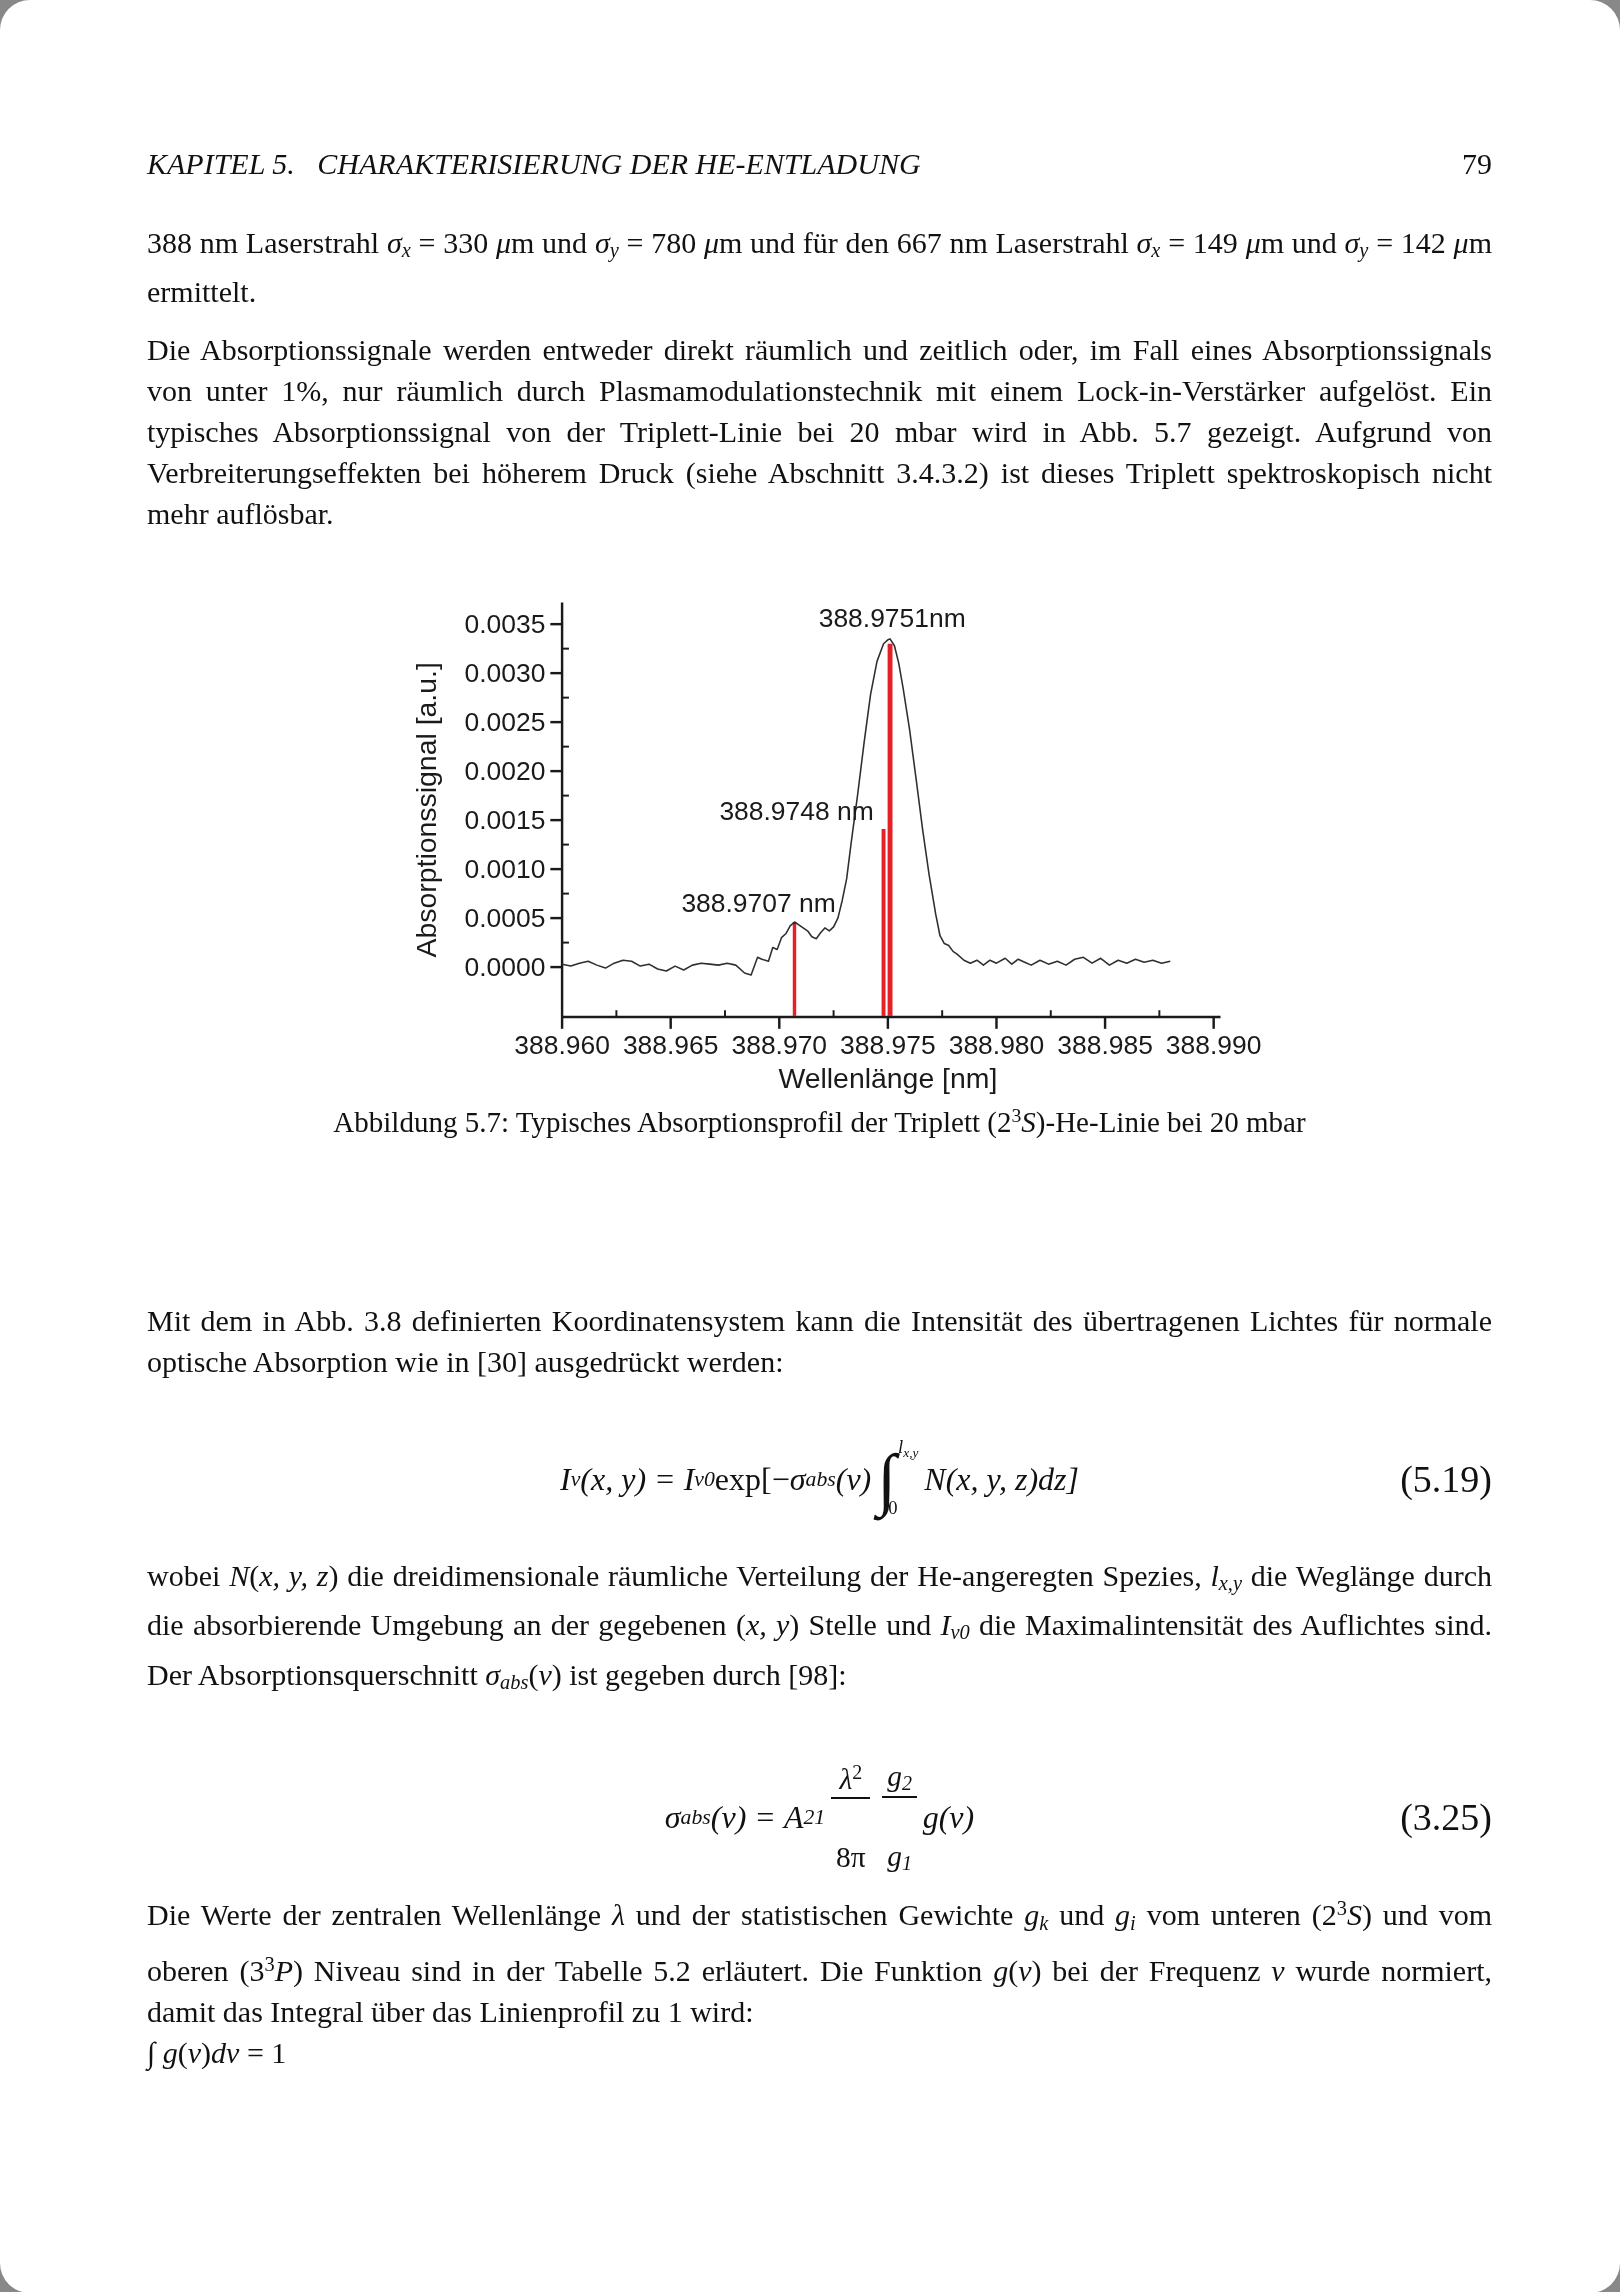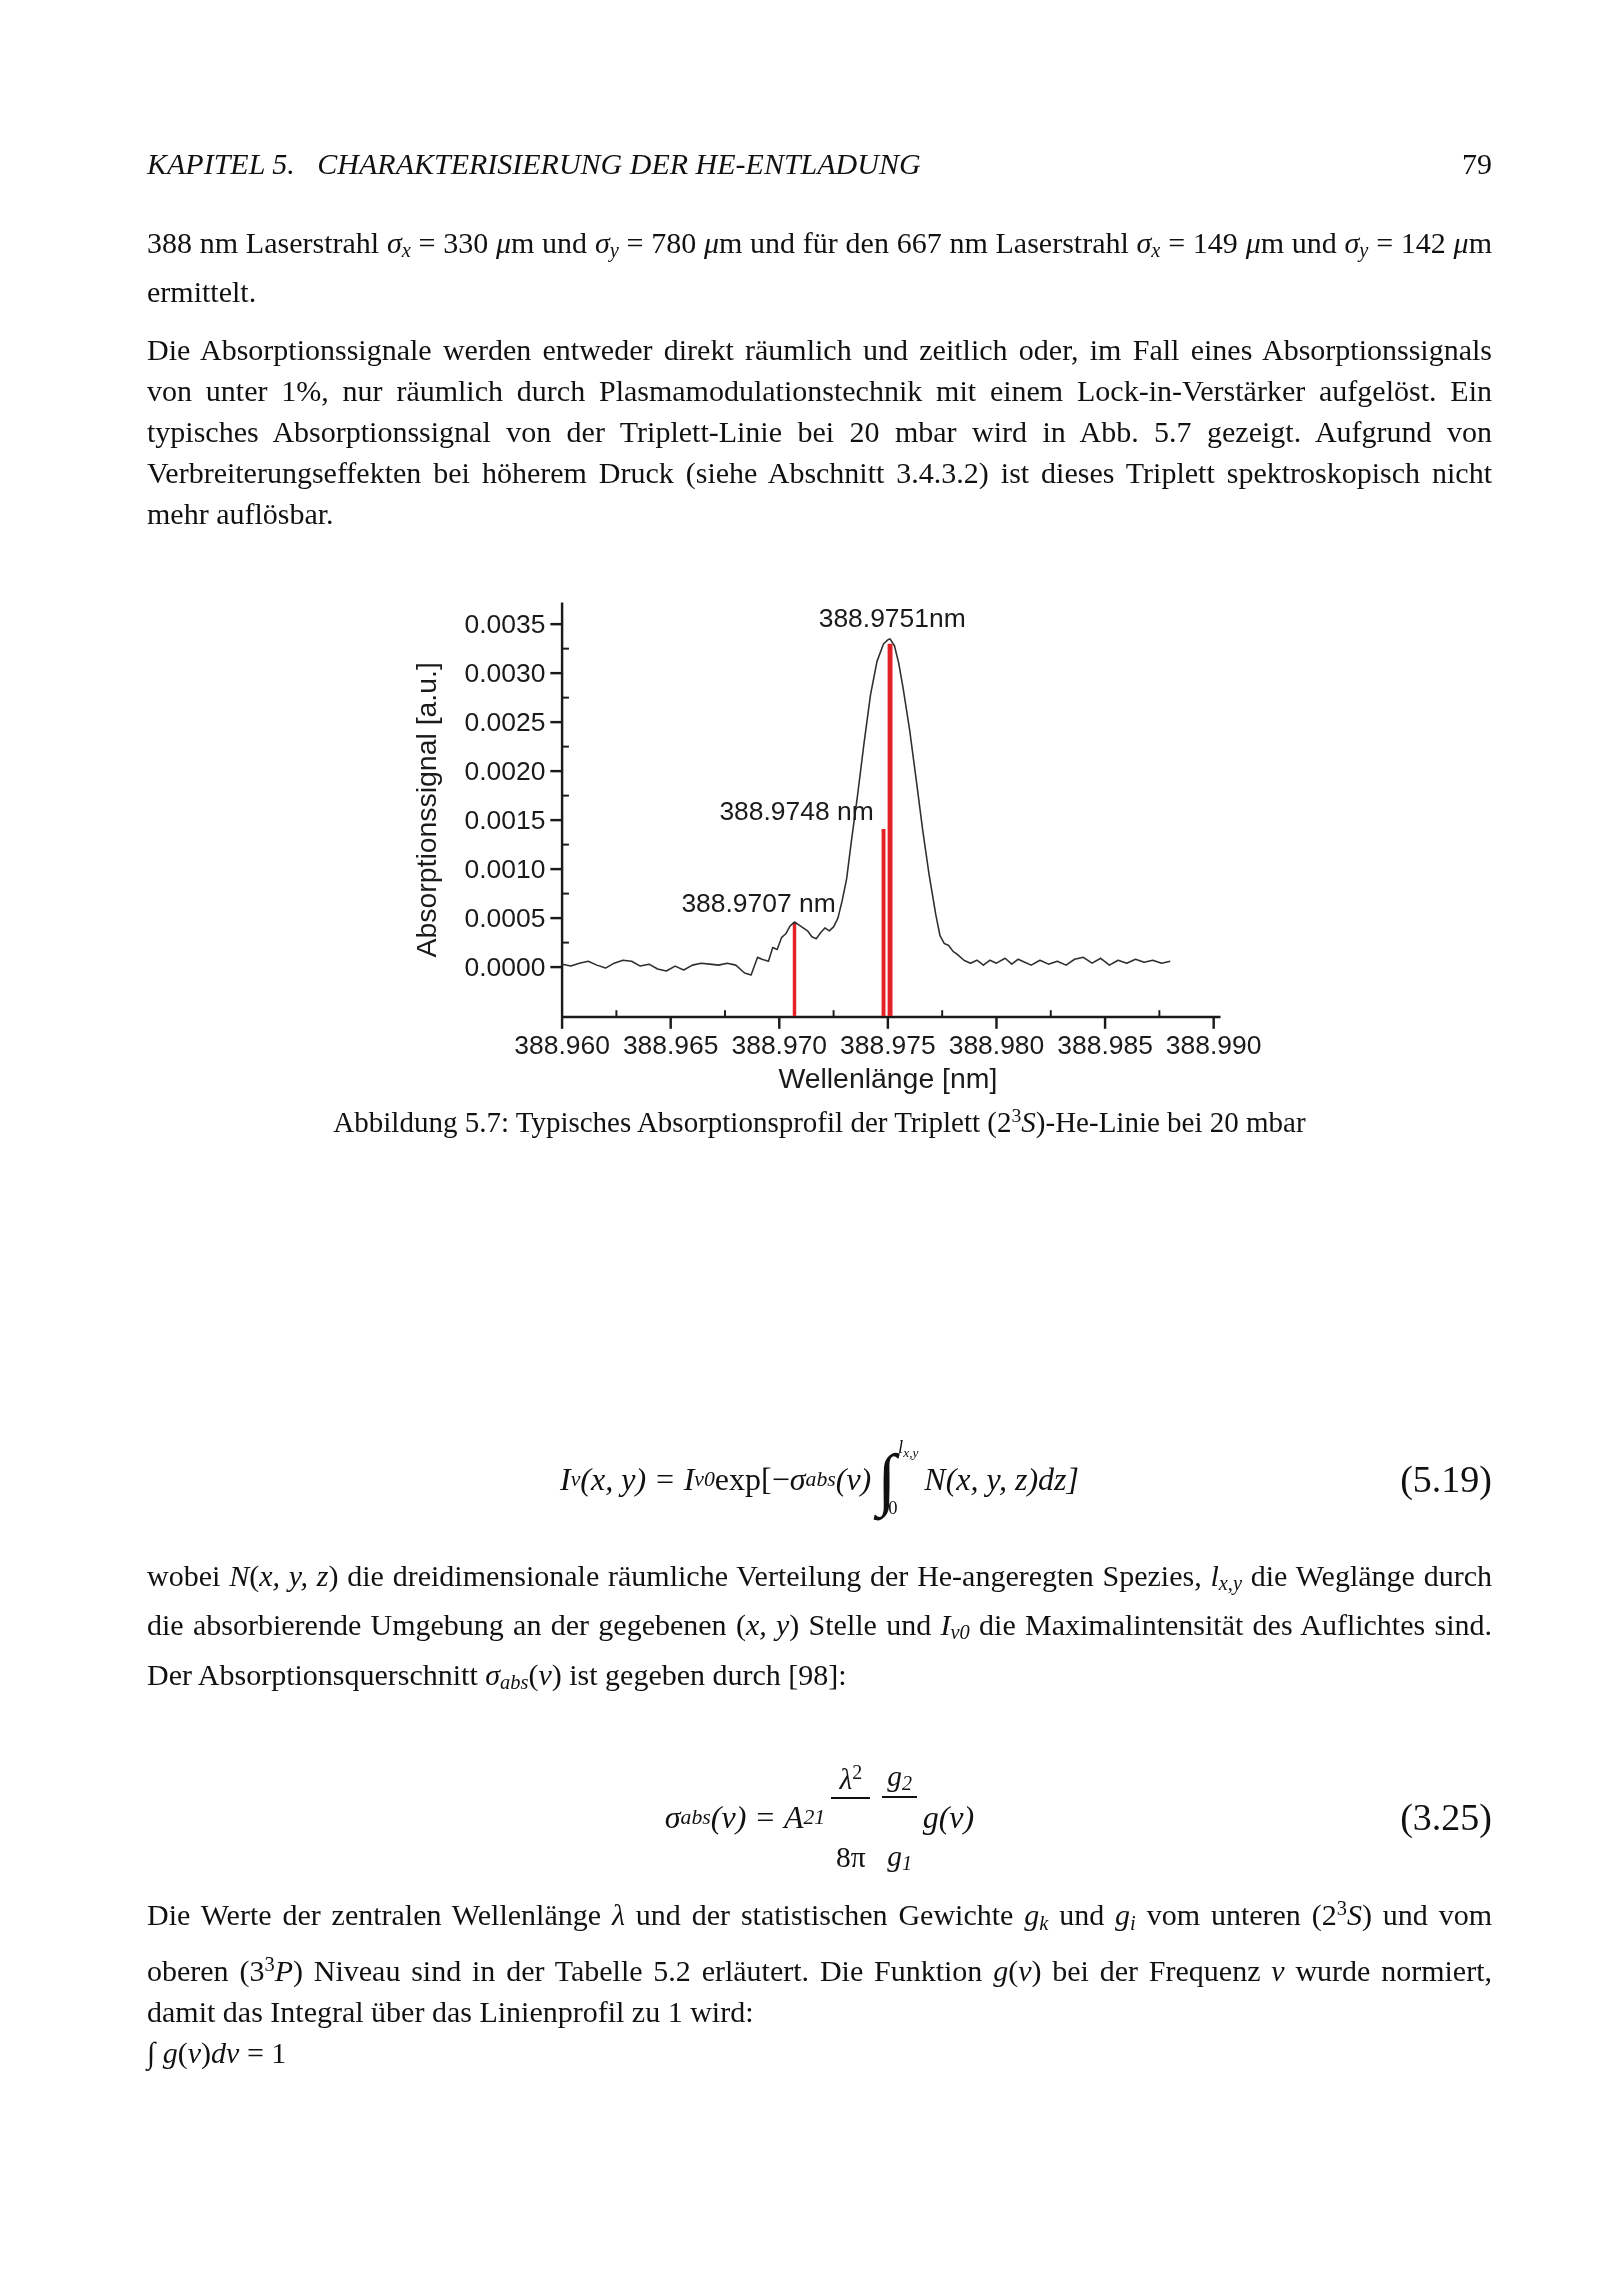--- a/index.html
+++ b/index.html
@@ -1,18 +1,18 @@
 <!DOCTYPE html>
 <html><head>
 <meta charset="utf-8">
 <style>
   html,body{margin:0;padding:0;background:#888;}
   .page{
     position:relative;width:1620px;height:2293px;background:#ffffff;
-    font-family:"Liberation Serif",serif;color:#111;margin:0 auto;overflow:hidden;
+    font-family:"Liberation Serif",serif;color:#111;margin:0 auto;overflow:hidden;border-radius:30px;
   }
   .block{position:absolute;left:147px;width:1345px;}
   .body-text{font-size:30px;line-height:41px;text-align:justify;}
   .it{font-style:italic;}
   .sb{font-style:italic;font-size:0.68em;vertical-align:-0.22em;}
   .sp{font-size:0.68em;vertical-align:0.5em;}
   .running-head{display:flex;justify-content:space-between;font-size:30px;font-style:italic;}
   .running-head .pageno{font-style:normal;}
   .caption{font-size:29px;text-align:center;}
   .sec-heading{font-size:36px;font-weight:bold;}
@@ -106,20 +106,21 @@
         <text x="481.0916666671476" y="242" text-anchor="end" class="ann">388.9748 nm</text>
         <text x="442.3000000001764" y="336.00000000000006" text-anchor="end" class="ann">388.9707 nm</text>
         <text x="495.5" y="515" text-anchor="middle" class="axtitle">Wellenlänge [nm]</text>
         <text x="34" y="231.5" text-anchor="middle" class="axtitle" transform="rotate(-90 34 231.5)">Absorptionssignal [a.u.]</text>
       </svg>
   </div>
 
   <div class="block caption" style="top:1104px;"><span>Abbildung 5.7: Typisches Absorptionsprofil der Triplett (2</span><span class="sp">3</span><span class="it">S</span><span>)-He-Linie bei 20 mbar</span></div>
 
 
+  <div class="block body-text" style="top:1300px;"><span>Mit dem in Abb. 3.8 definierten Koordinatensystem kann die Intensität des übertragenen Lichtes für normale optische Absorption wie in [30] ausgedrückt werden:</span></div>
 
   <div class="block eq" style="top:1413px;height:132px;">
     <span class="eqbody">
       <span class="it">I</span>
         <span class="sb">ν</span>
         <span class="it">(x, y) = I</span>
         <span class="sb">ν0</span>
         <span> exp[−</span>
         <span class="it">σ</span>
         <span class="sb">abs</span>

